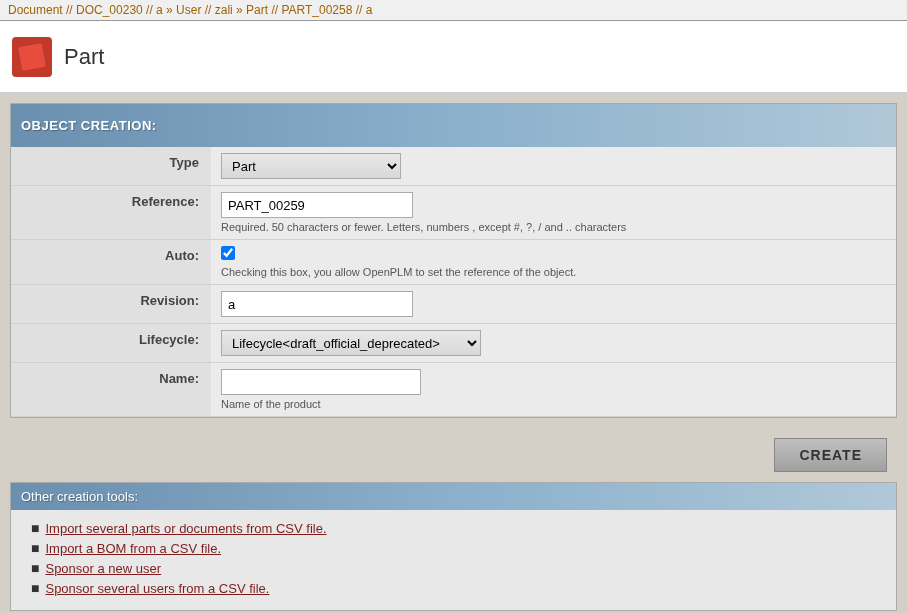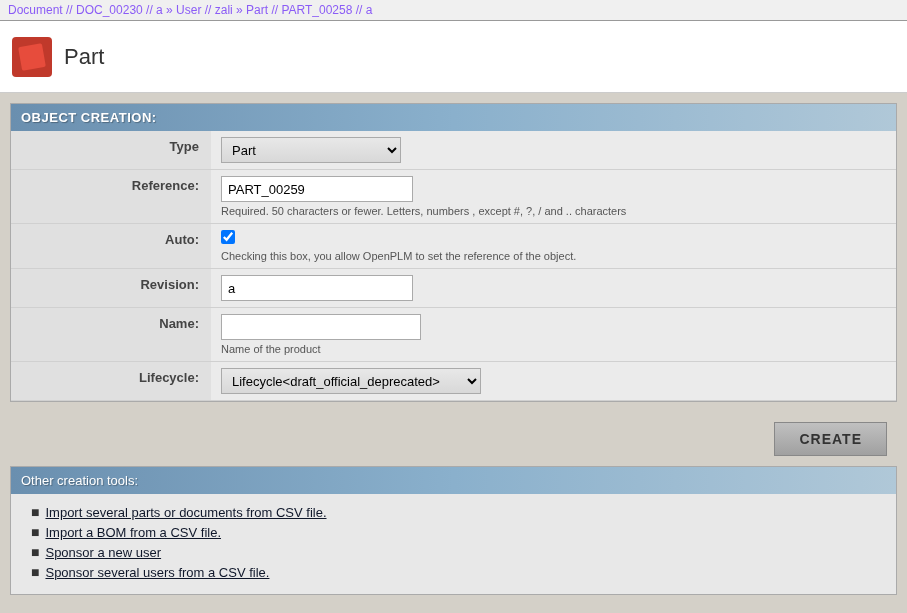--- a/index.html
+++ b/index.html
@@ -11,21 +11,21 @@
       min-height: 613px;
       color: #000;
     }
 
     
     .breadcrumb-bar {
       background: #f0f0f0;
       border-bottom: 1px solid #999;
       padding: 3px 8px;
       font-size: 12px;
-      color: #8b5cf6;
+      color: #a16207;
     }
 
     
     .header {
       background: #fff;
       border-bottom: 1px solid #ccc;
       padding: 8px 12px;
       display: flex;
       align-items: center;
       gap: 12px;
@@ -59,21 +59,21 @@
     }
 
     
     .section-panel {
       background: #e8e8e8;
       border: 1px solid #aaa;
       margin-bottom: 10px;
     }
     .section-header {
       background: linear-gradient(to right, #6a8faf, #8ab0cc, #b0c8d8);
-      padding: 6px 10px;
+      padding: 14px 10px;
       font-weight: bold;
       font-size: 13px;
       color: #fff;
       text-shadow: 1px 1px 1px rgba(0,0,0,0.3);
       letter-spacing: 0.5px;
     }
 
     
     .form-table {
       width: 100%;
@@ -189,21 +189,21 @@
       margin-bottom: 4px;
       display: flex;
       align-items: center;
       gap: 6px;
     }
     .bullet {
       color: #333;
       font-size: 14px;
     }
     .other-tools-list a {
-      color: #0f172a;
+      color: #7f1d1d;
       text-decoration: underline;
       font-size: 13px;
       cursor: pointer;
     }
   </style>
 </head>
 <body>
 
 <div class="breadcrumb-bar">Document // DOC_00230 // a » User // zali » Part // PART_00258 // a</div>
 
@@ -249,33 +249,33 @@
       </tr>
 
       <tr class="form-row">
         <td class="form-label-cell">Revision:</td>
         <td class="form-value-cell">
           <input type="text" class="form-input" value="a" style="">
         </td>
       </tr>
 
       <tr class="form-row">
-        <td class="form-label-cell">Name:</td>
-        <td class="form-value-cell">
-          <input type="text" class="form-input-name" value="" style="">
-          <div class="form-hint">Name of the product</div>
-        </td>
-      </tr>
-
-      <tr class="form-row">
         <td class="form-label-cell">Lifecycle:</td>
         <td class="form-value-cell">
           <select class="lifecycle-select">
             <option>Lifecycle&lt;draft_official_deprecated&gt;</option>
           </select>
+        </td>
+      </tr>
+
+      <tr class="form-row">
+        <td class="form-label-cell">Name:</td>
+        <td class="form-value-cell">
+          <input type="text" class="form-input-name" value="" style="">
+          <div class="form-hint">Name of the product</div>
         </td>
       </tr>
 
     </tbody>
       </table>
   </div>
 
   <div class="create-button-row">
     <button class="create-button">CREATE</button>
   </div>

